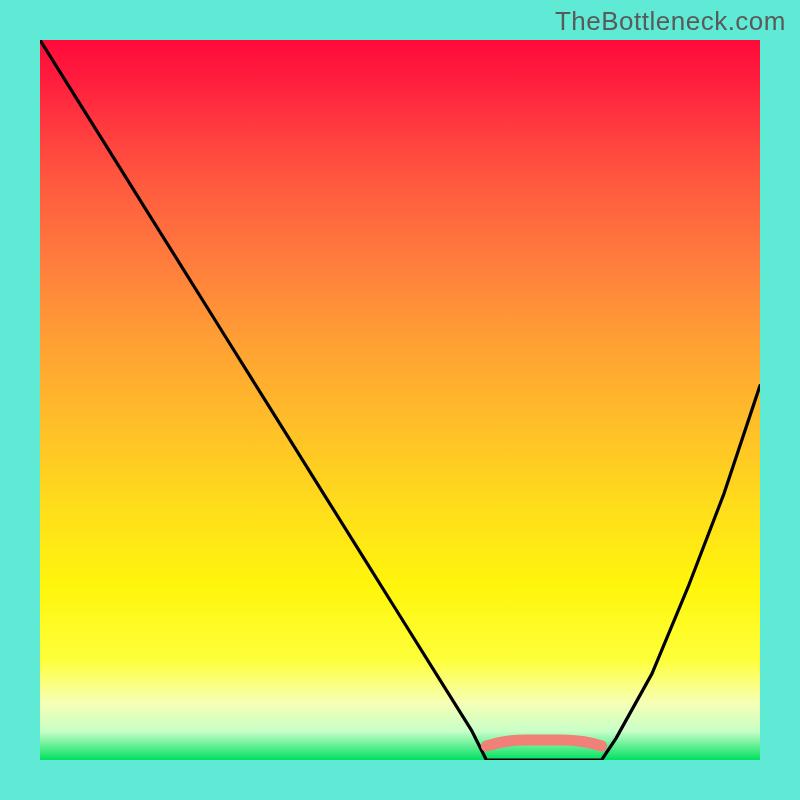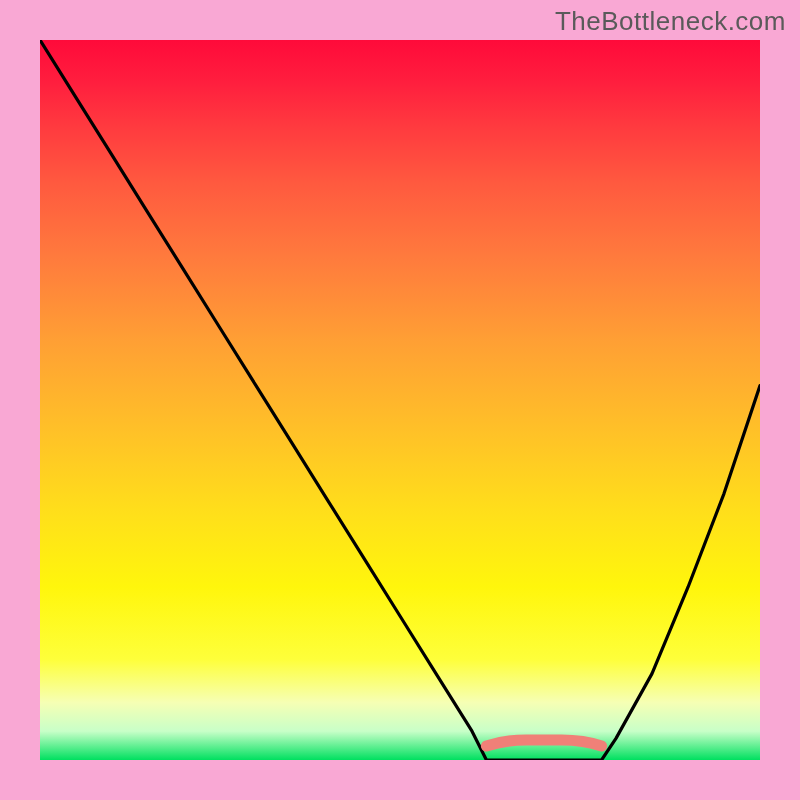--- a/index.html
+++ b/index.html
@@ -10,21 +10,21 @@
     background: #000;
     overflow: hidden;
     font-family: Arial, Helvetica, sans-serif;
   }
   .frame {
     position: absolute;
     left: 0;
     top: 0;
     width: 800px;
     height: 800px;
-    background: #f9a8d4;
+    background: #5eead4;
   }
   .watermark {
     position: absolute;
     top: 6px;
     right: 14px;
     color: #5a5a5a;
     font-size: 26px;
     font-weight: 400;
     letter-spacing: 0.5px;
     pointer-events: none;

